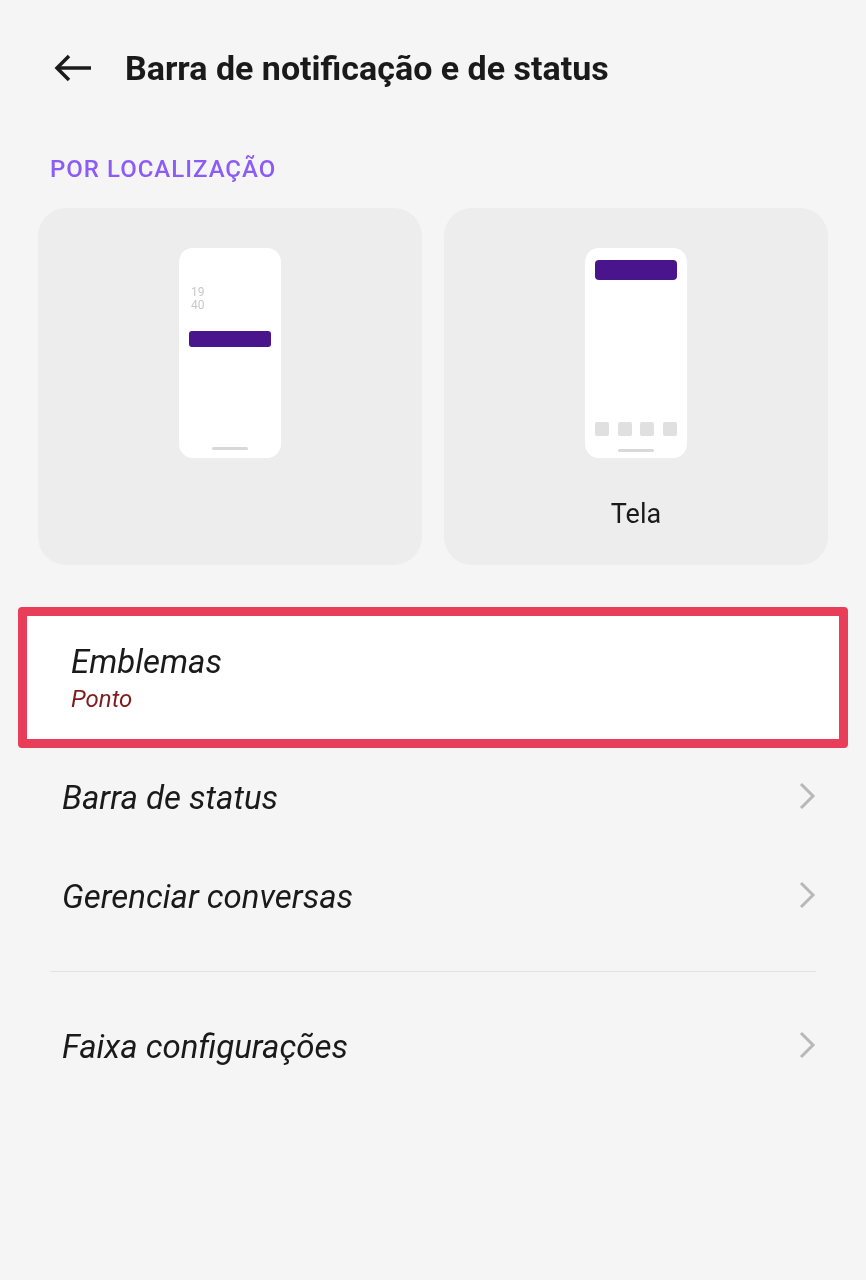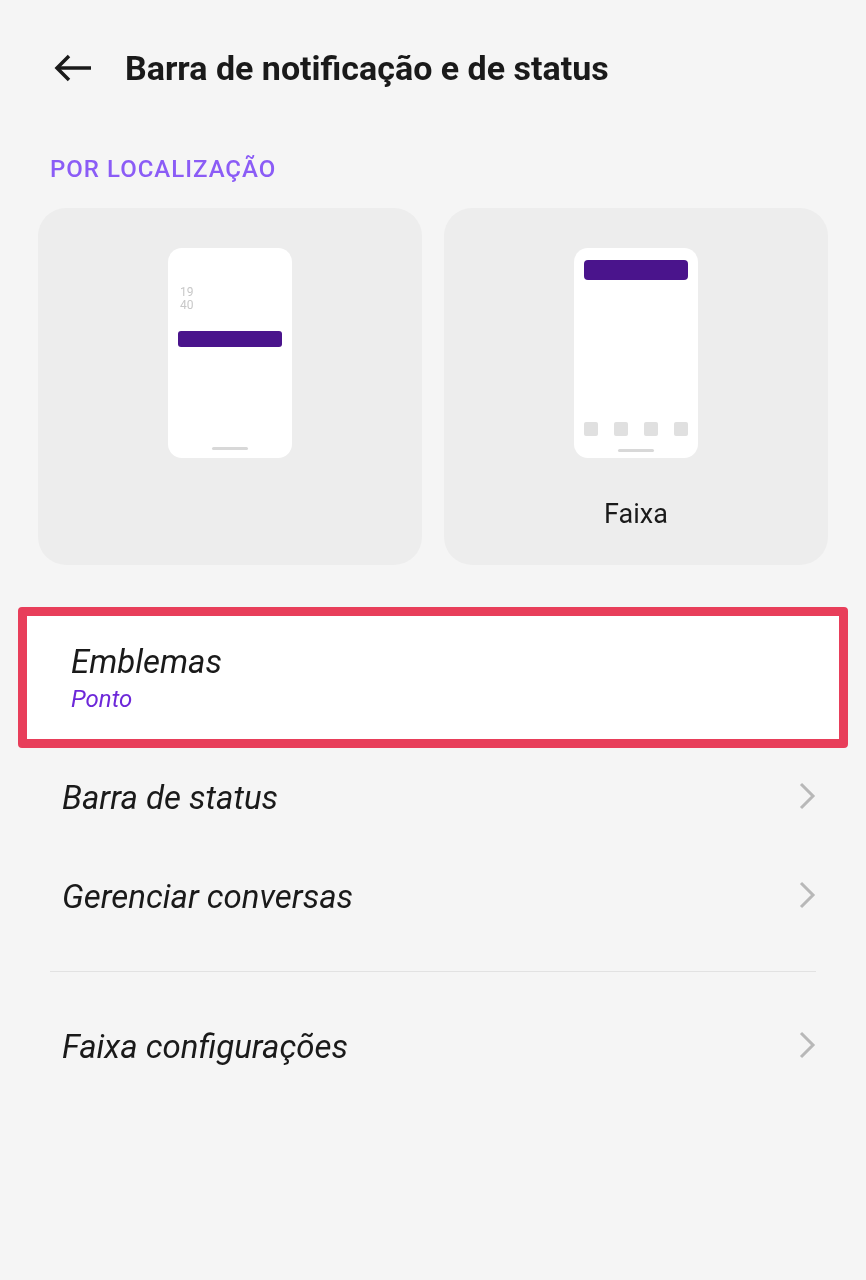--- a/index.html
+++ b/index.html
@@ -63,21 +63,21 @@
       background-color: #ededed;
       border-radius: 28px;
       padding: 40px 20px 35px 20px;
       display: flex;
       flex-direction: column;
       align-items: center;
       cursor: pointer;
     }
     
     .phone-mockup {
-      width: 124px;
+      width: 102px;
       height: 210px;
       background-color: #ffffff;
       border-radius: 14px;
       position: relative;
       margin-bottom: 40px;
     }
     
     .phone-mockup.lockscreen .time-text {
       position: absolute;
       top: 38px;
@@ -179,21 +179,21 @@
     }
     
     .setting-title {
       font-size: 33px;
       color: #1a1a1a;
       font-weight: 400;
     }
     
     .setting-subtitle {
       font-size: 24px;
-      color: #6d28d9;
+      color: #7f1d1d;
       font-weight: 400;
     }
     
     .chevron {
       color: #b8b8b8;
     }
     
     .chevron svg {
       width: 18px;
       height: 30px;
@@ -236,21 +236,21 @@
     <div class="phone-mockup banner">
       <div class="notification-bar"></div>
       <div class="app-icons">
         <div class="app-icon"></div>
         <div class="app-icon"></div>
         <div class="app-icon"></div>
         <div class="app-icon"></div>
       </div>
       <div class="home-indicator"></div>
     </div>
-    <div class="card-label">Faixa</div>
+    <div class="card-label">Tela</div>
   </div>
 </div>
 
 <div class="settings-list">
   <div class="setting-item highlighted">
     <div class="setting-content">
       <div class="setting-title">Emblemas</div>
       <div class="setting-subtitle">Ponto</div>
     </div>
   </div>

